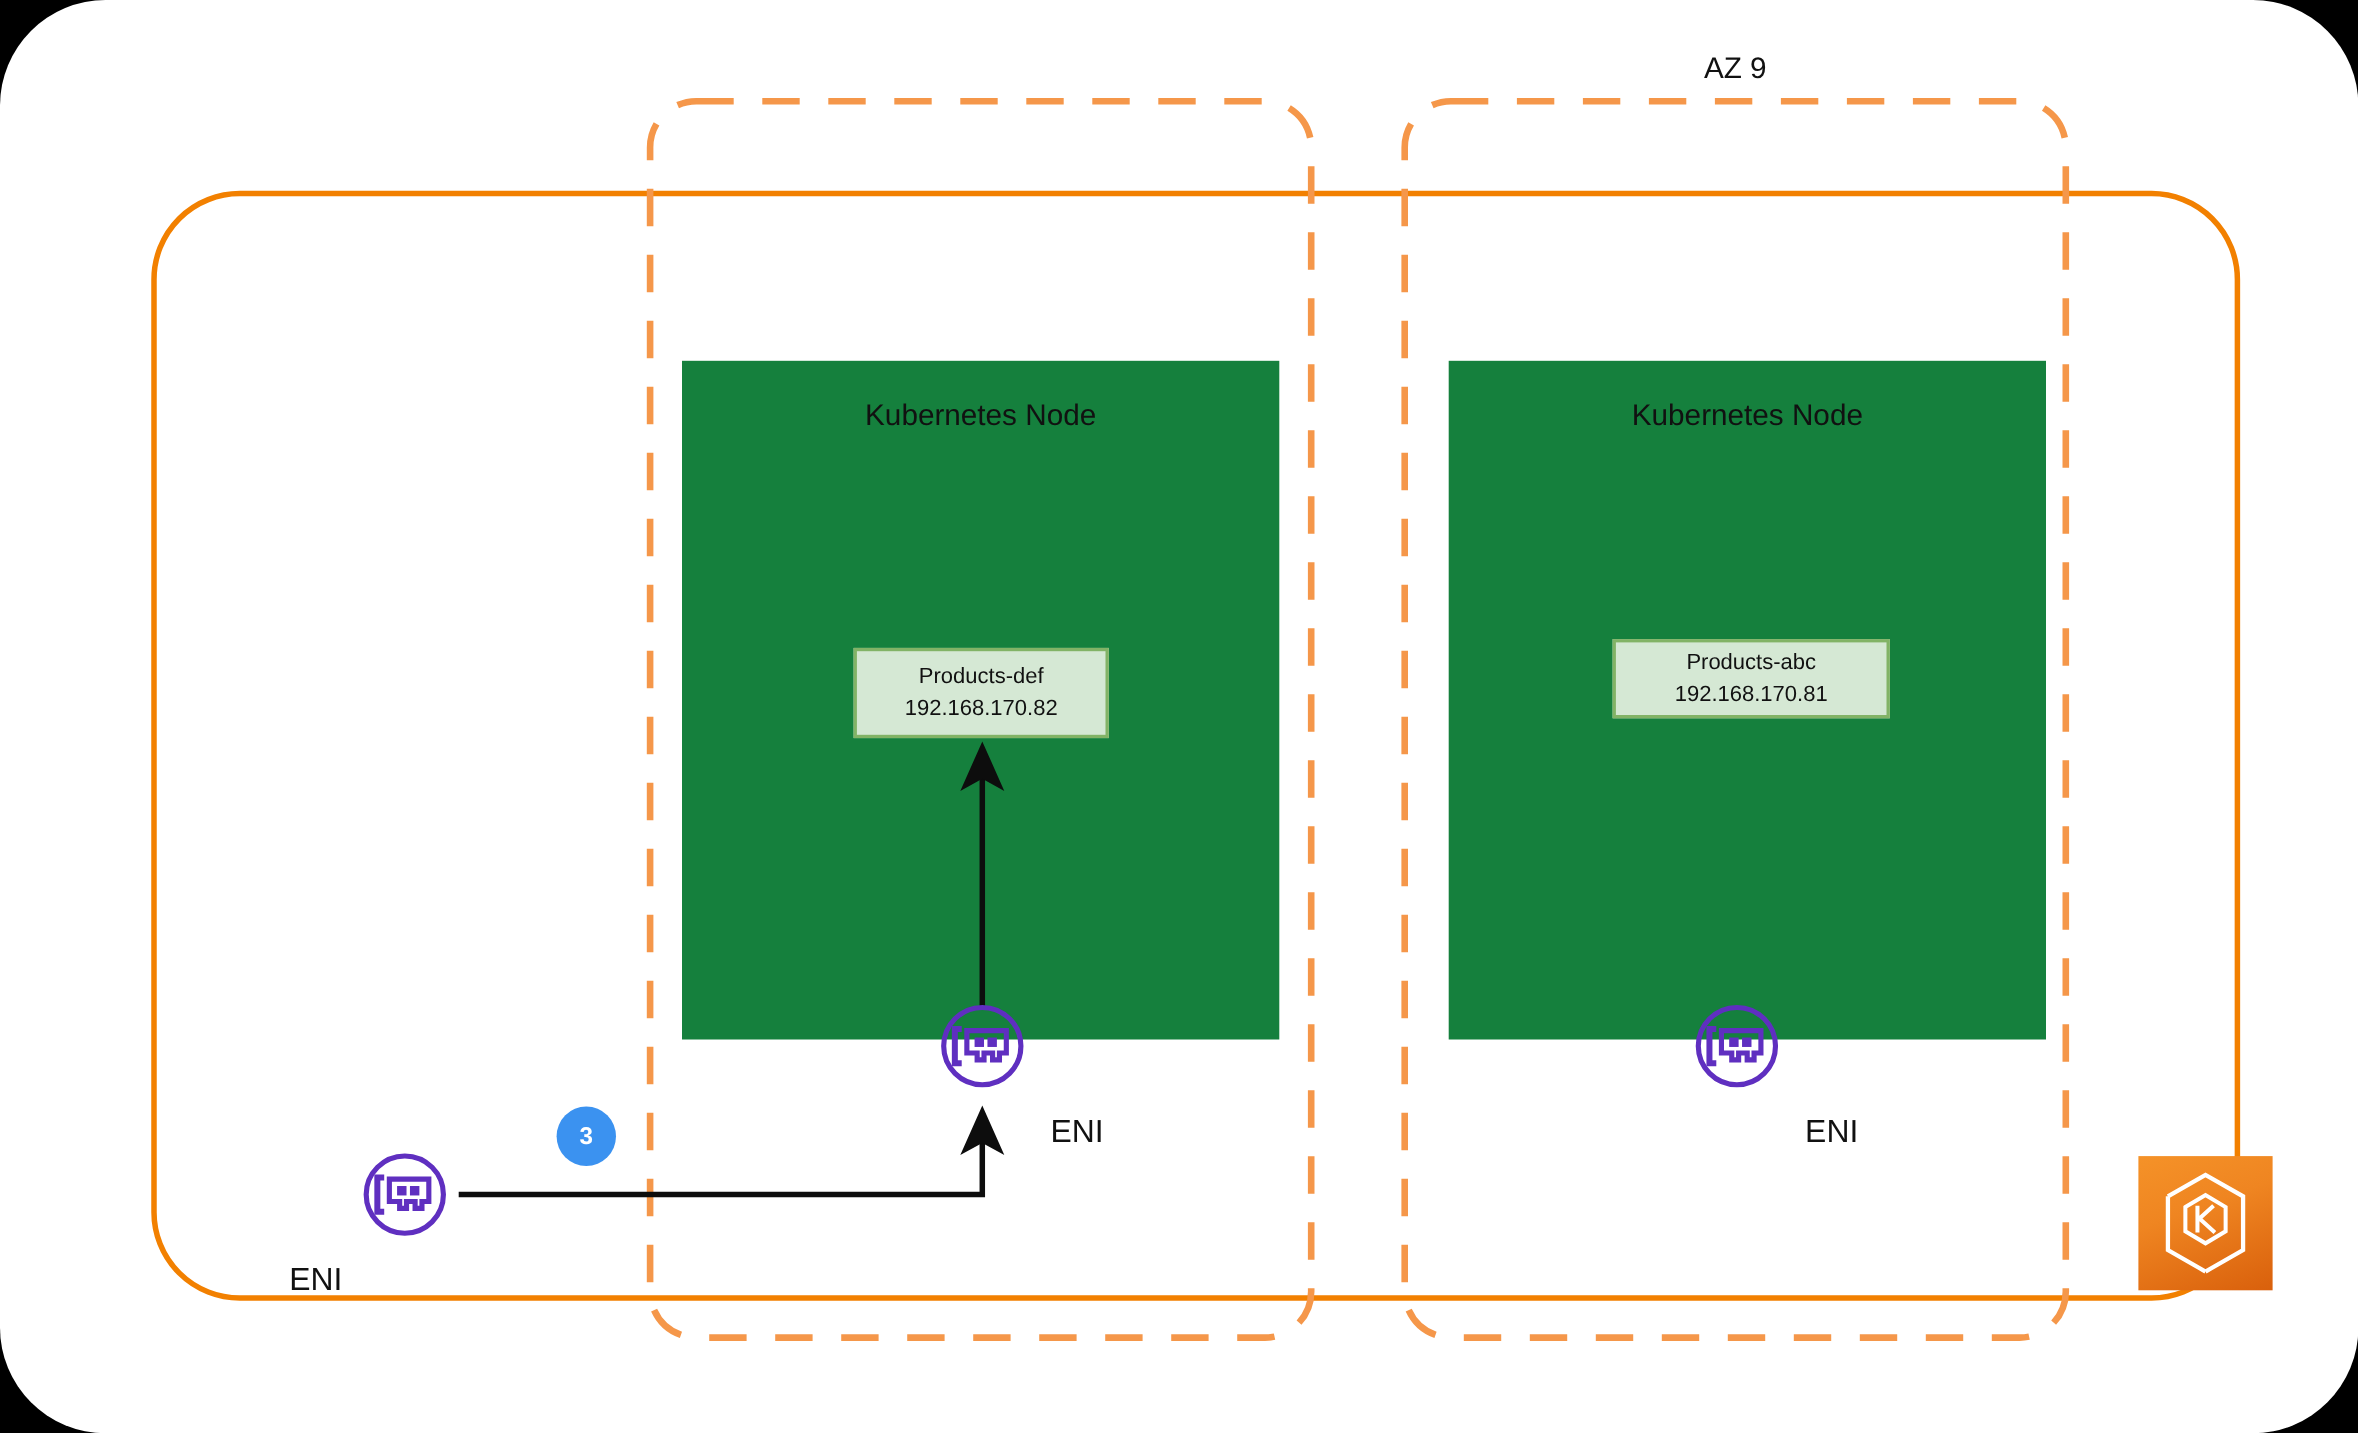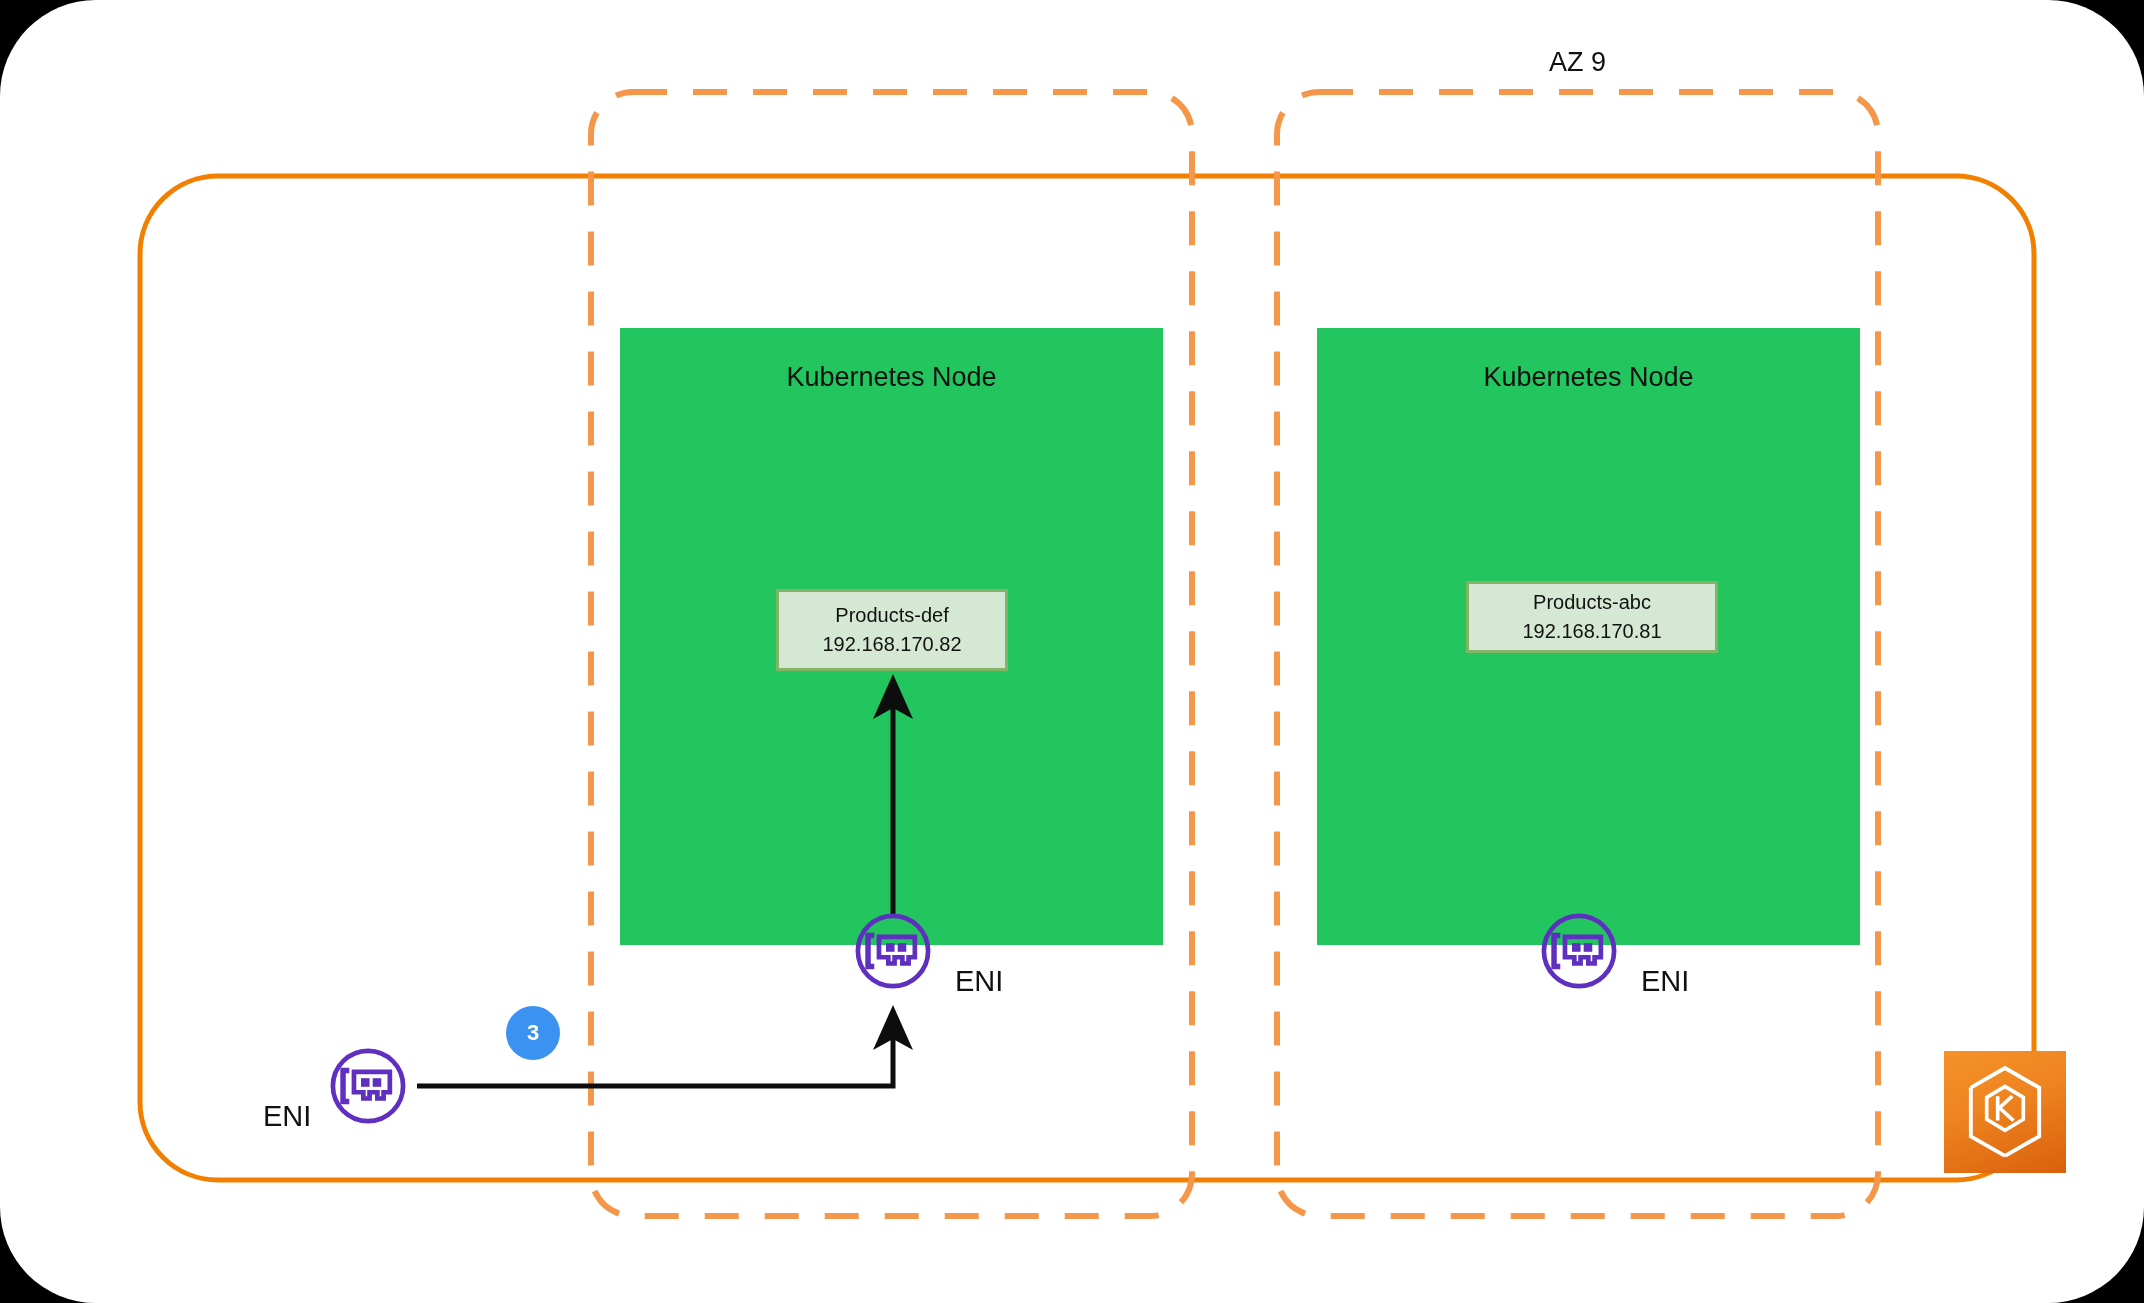--- a/index.html
+++ b/index.html
@@ -33,21 +33,21 @@
     position: absolute;
     left: 0;
     top: 0;
     width: 2144px;
     height: 1303px;
     overflow: visible;
   }
   
   .node-box {
     position: absolute;
-    background: #22c55e;
+    background: #15803d;
     box-sizing: border-box;
   }
   .node-title {
     position: absolute;
     left: 0;
     right: 0;
     top: 34px;
     text-align: center;
     font-size: 27px;
     color: #111111;
@@ -81,20 +81,21 @@
     position: absolute;
     width: 78px;
     height: 78px;
   }
   .eni svg { display: block; width: 78px; height: 78px; }
   .eni-label {
     position: absolute;
     font-size: 29px;
     color: #111111;
     white-space: nowrap;
+    margin-top: 48px;
   }
   
   .badge {
     position: absolute;
     width: 54px;
     height: 54px;
     border-radius: 50%;
     background: #3b92f0;
     color: #ffffff;
     font-size: 22px;

